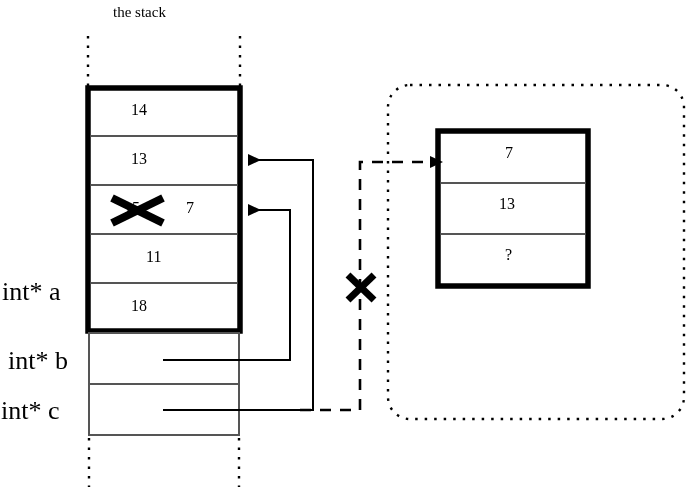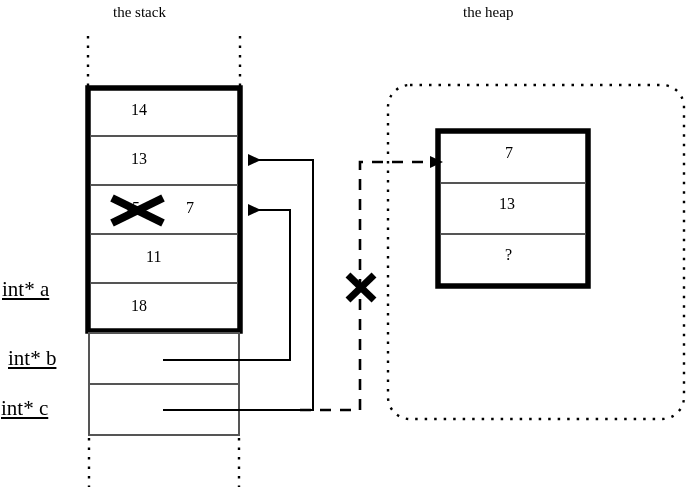--- a/index.html
+++ b/index.html
@@ -7,21 +7,21 @@
     width:692px;height:489px;
     background:#ffffff;
     font-family:"Liberation Serif", serif;
     color:#000000;
     position:relative;
     overflow:hidden;
   }
   #root{position:absolute;left:0;top:0;width:692px;height:489px;}
   .lbl{position:absolute;white-space:nowrap;}
   .title{font-size:15px;}
-  .varlabel{font-size:21px;text-decoration:underline;}
+  .varlabel{font-size:26px;}
   .cellval{font-size:16px;}
 
   
   svg#draw{position:absolute;left:0;top:0;width:692px;height:489px;}
 </style>
 </head>
 <body>
 
 <div id="root">
 
@@ -85,21 +85,20 @@
     </g>
 
     <g>
       <rect x="438" y="131" width="150" height="155" fill="none" stroke="#000" stroke-width="5.5"></rect>
       <line x1="440.5" y1="183" x2="585.5" y2="183" stroke="#555" stroke-width="2"></line>
       <line x1="440.5" y1="234" x2="585.5" y2="234" stroke="#555" stroke-width="2"></line>
     </g>
   </svg>
 
   <div class="lbl title" style="left:113px;top:4px;">the stack</div>
-  <div class="lbl title" style="left:463px;top:4px;">the heap</div>
 
   <div class="lbl cellval" style="left:131px;top:101px;">14</div>
   <div class="lbl cellval" style="left:131px;top:150px;">13</div>
   <div class="lbl cellval" style="left:124px;top:199px;">15</div>
   <div class="lbl cellval" style="left:186px;top:199px;">7</div>
   <div class="lbl cellval" style="left:146px;top:248px;">11</div>
   <div class="lbl cellval" style="left:131px;top:297px;">18</div>
 
   <div class="lbl varlabel" style="left:2px;top:277px;">int* a</div>
   <div class="lbl varlabel" style="left:8px;top:346px;">int* b</div>

